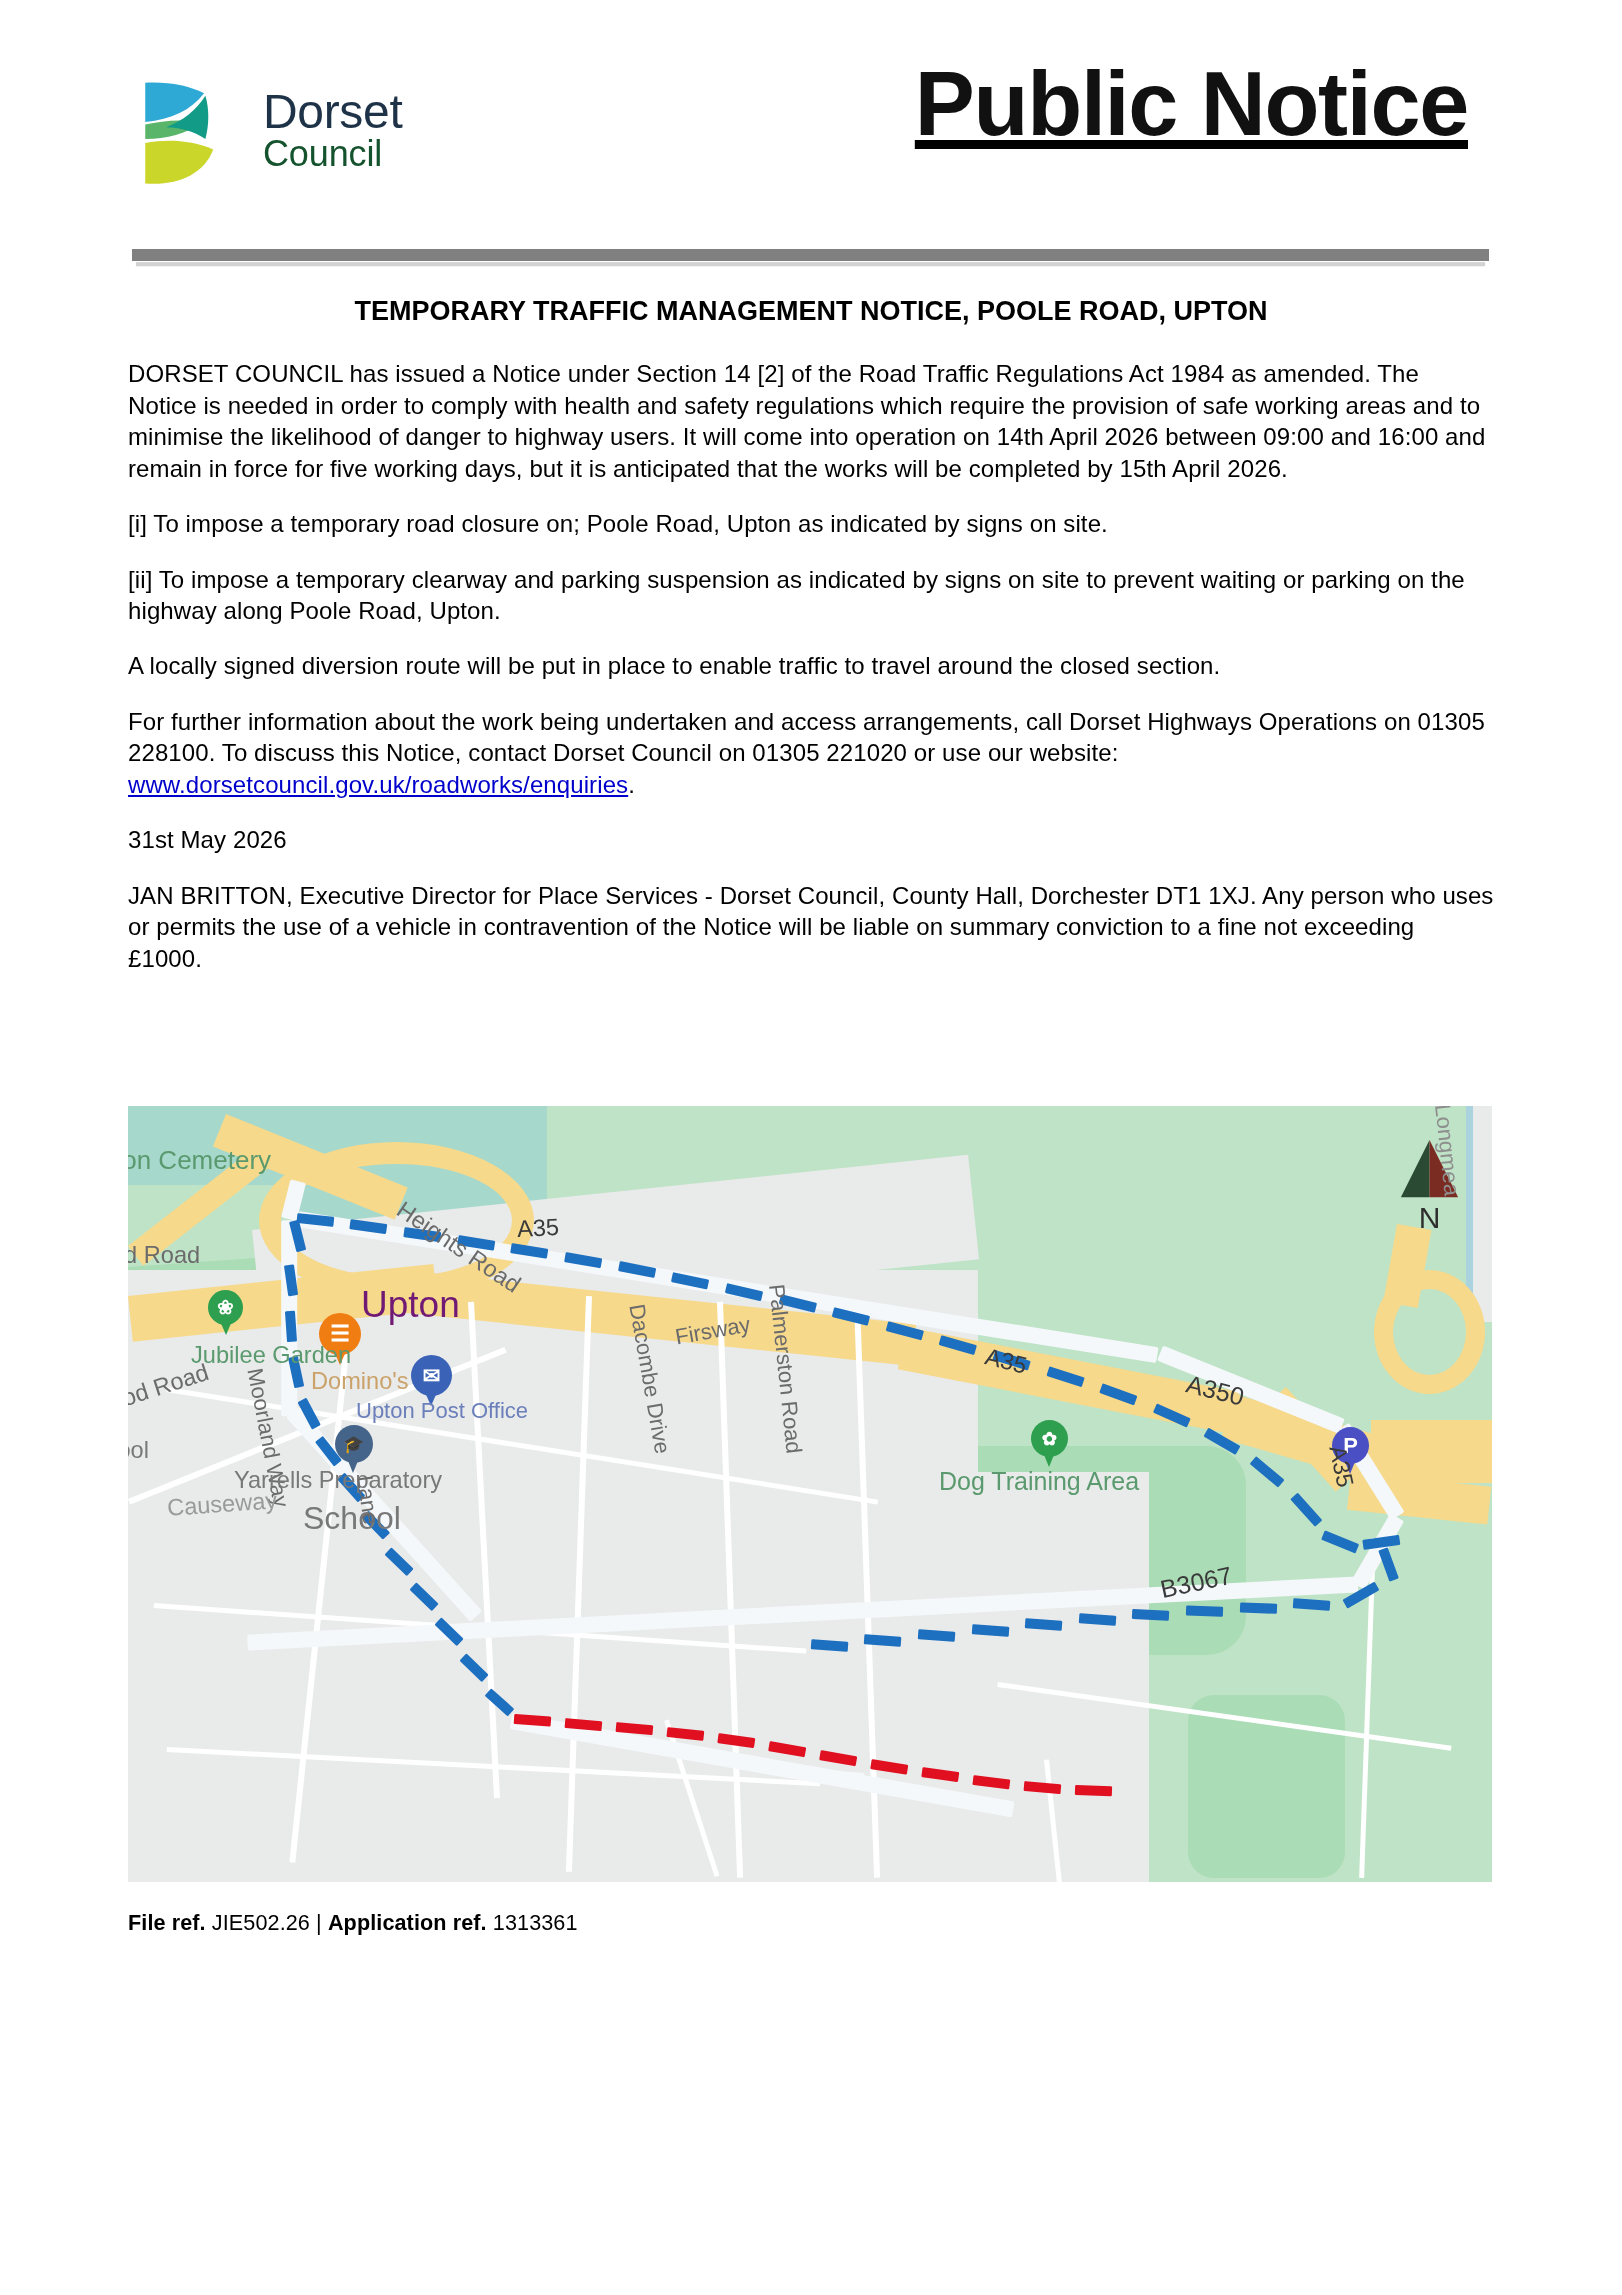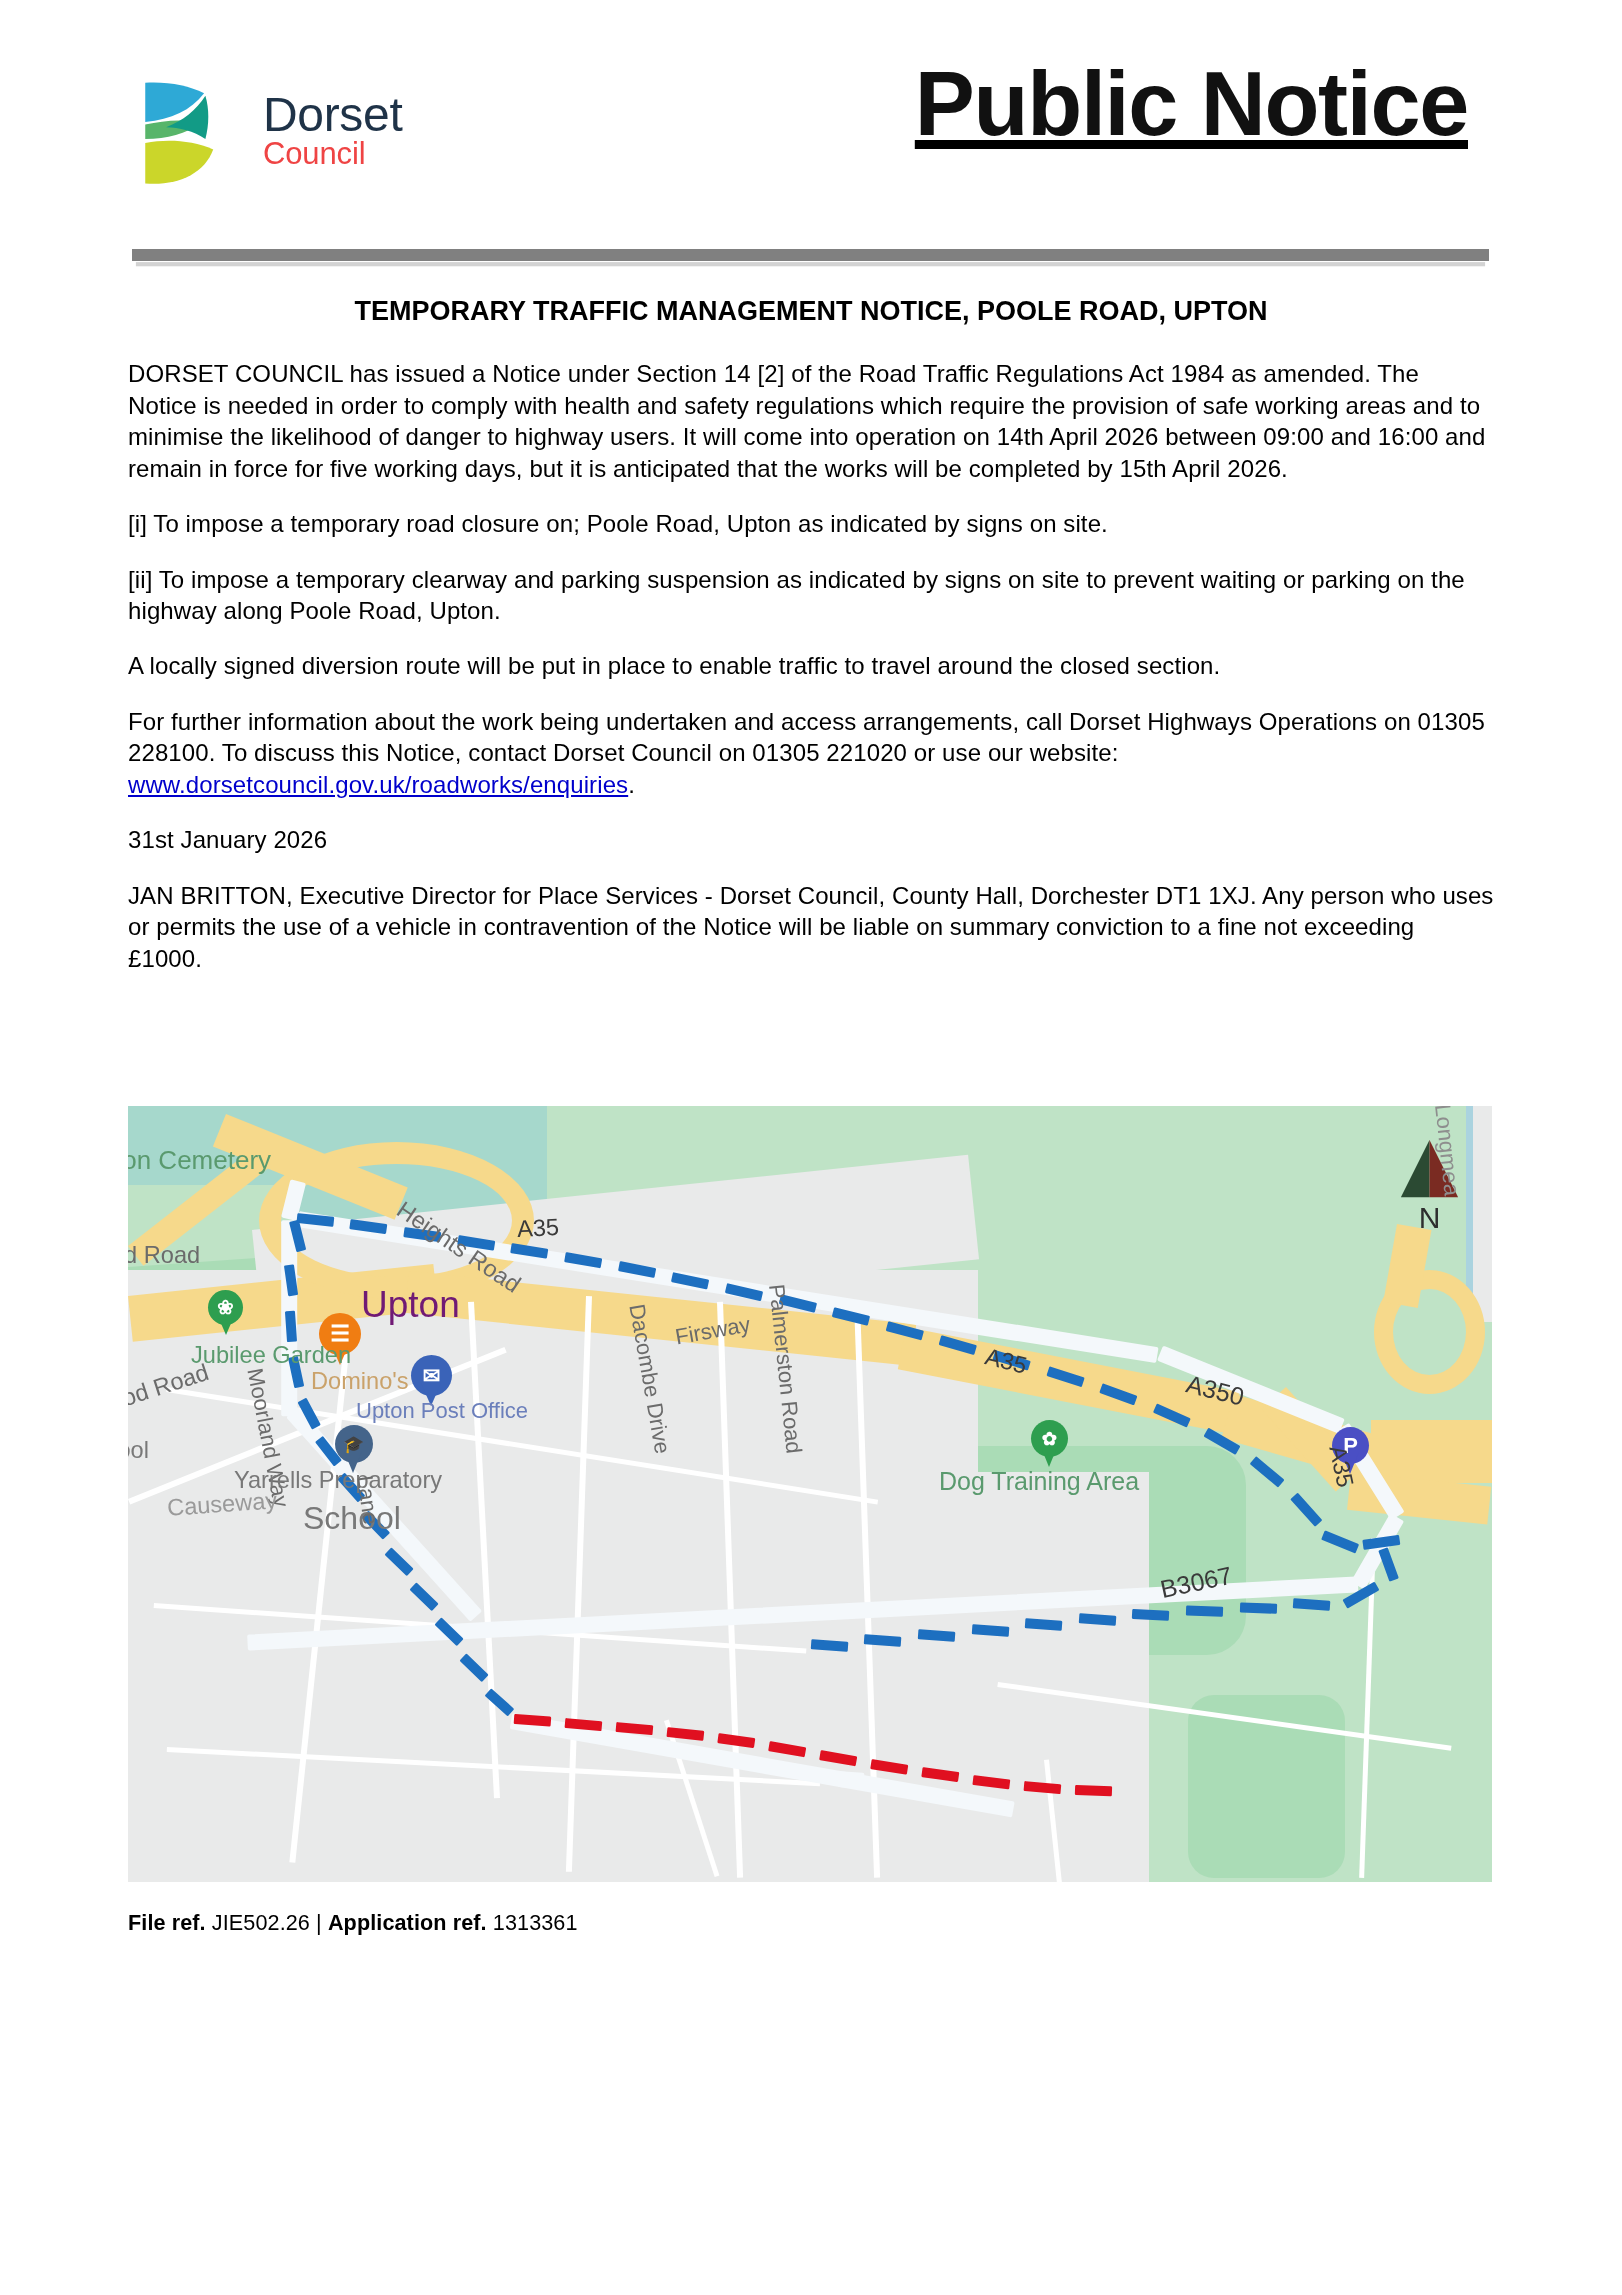--- a/index.html
+++ b/index.html
@@ -53,24 +53,24 @@
     line-height: 0.96;
     color: #223344;
   }
   .logo-dorset {
     font-size: 48px;
     font-weight: 400;
     letter-spacing: -0.3px;
     color: #1f3348;
   }
   .logo-council {
-    font-size: 31px;
+    font-size: 36px;
     font-weight: 400;
     letter-spacing: -0.1px;
-    color: #ef4444;
+    color: #14532d;
     margin-top: 1.3px;
   }
 
   .pn-block {
     flex: 1 1 auto;
     text-align: right;
     padding-right: 26px;
     text-decoration: underline;
   }
   .pn-title {
@@ -295,21 +295,21 @@
   <div class="rule"></div>
 
   <div class="doc-title">TEMPORARY TRAFFIC MANAGEMENT NOTICE, POOLE ROAD, UPTON</div>
 
   <div class="body">
     <p>DORSET COUNCIL has issued a Notice under Section 14 [2] of the Road Traffic Regulations Act 1984 as amended. The Notice is needed in order to comply with health and safety regulations which require the provision of safe working areas and to minimise the likelihood of danger to highway users. It will come into operation on 14th April 2026 between 09:00 and 16:00 and remain in force for five working days, but it is anticipated that the works will be completed by 15th April 2026.</p>
     <p>[i] To impose a temporary road closure on; Poole Road, Upton as indicated by signs on site.</p>
     <p>[ii] To impose a temporary clearway and parking suspension as indicated by signs on site to prevent waiting or parking on the highway along Poole Road, Upton.</p>
     <p>A locally signed diversion route will be put in place to enable traffic to travel around the closed section.</p>
     <p><span>For further information about the work being undertaken and access arrangements, call Dorset Highways Operations on 01305 228100. To discuss this Notice, contact Dorset Council on 01305 221020 or use our website: </span><a href="#">www.dorsetcouncil.gov.uk/roadworks/enquiries</a><span>.</span></p>
-    <p>31st January 2026</p>
+    <p>31st May 2026</p>
     <p>JAN BRITTON, Executive Director for Place Services - Dorset Council, County Hall, Dorchester DT1 1XJ. Any person who uses or permits the use of a vehicle in contravention of the Notice will be liable on summary conviction to a fine not exceeding £1000.</p>
   </div>
 
   <div class="map">
     <div class="map-inner">
 
       <div class="land-teal" style="left:0;top:0;width:1364px;height:150px;"></div>
       <div class="land-green" style="left:419px;top:0;width:945px;height:262px;"></div>
       <div class="land-green" style="left:693px;top:196px;width:671px;height:366px;"></div>
       <div class="land-green" style="left:837px;top:497px;width:527px;height:281px;"></div>

